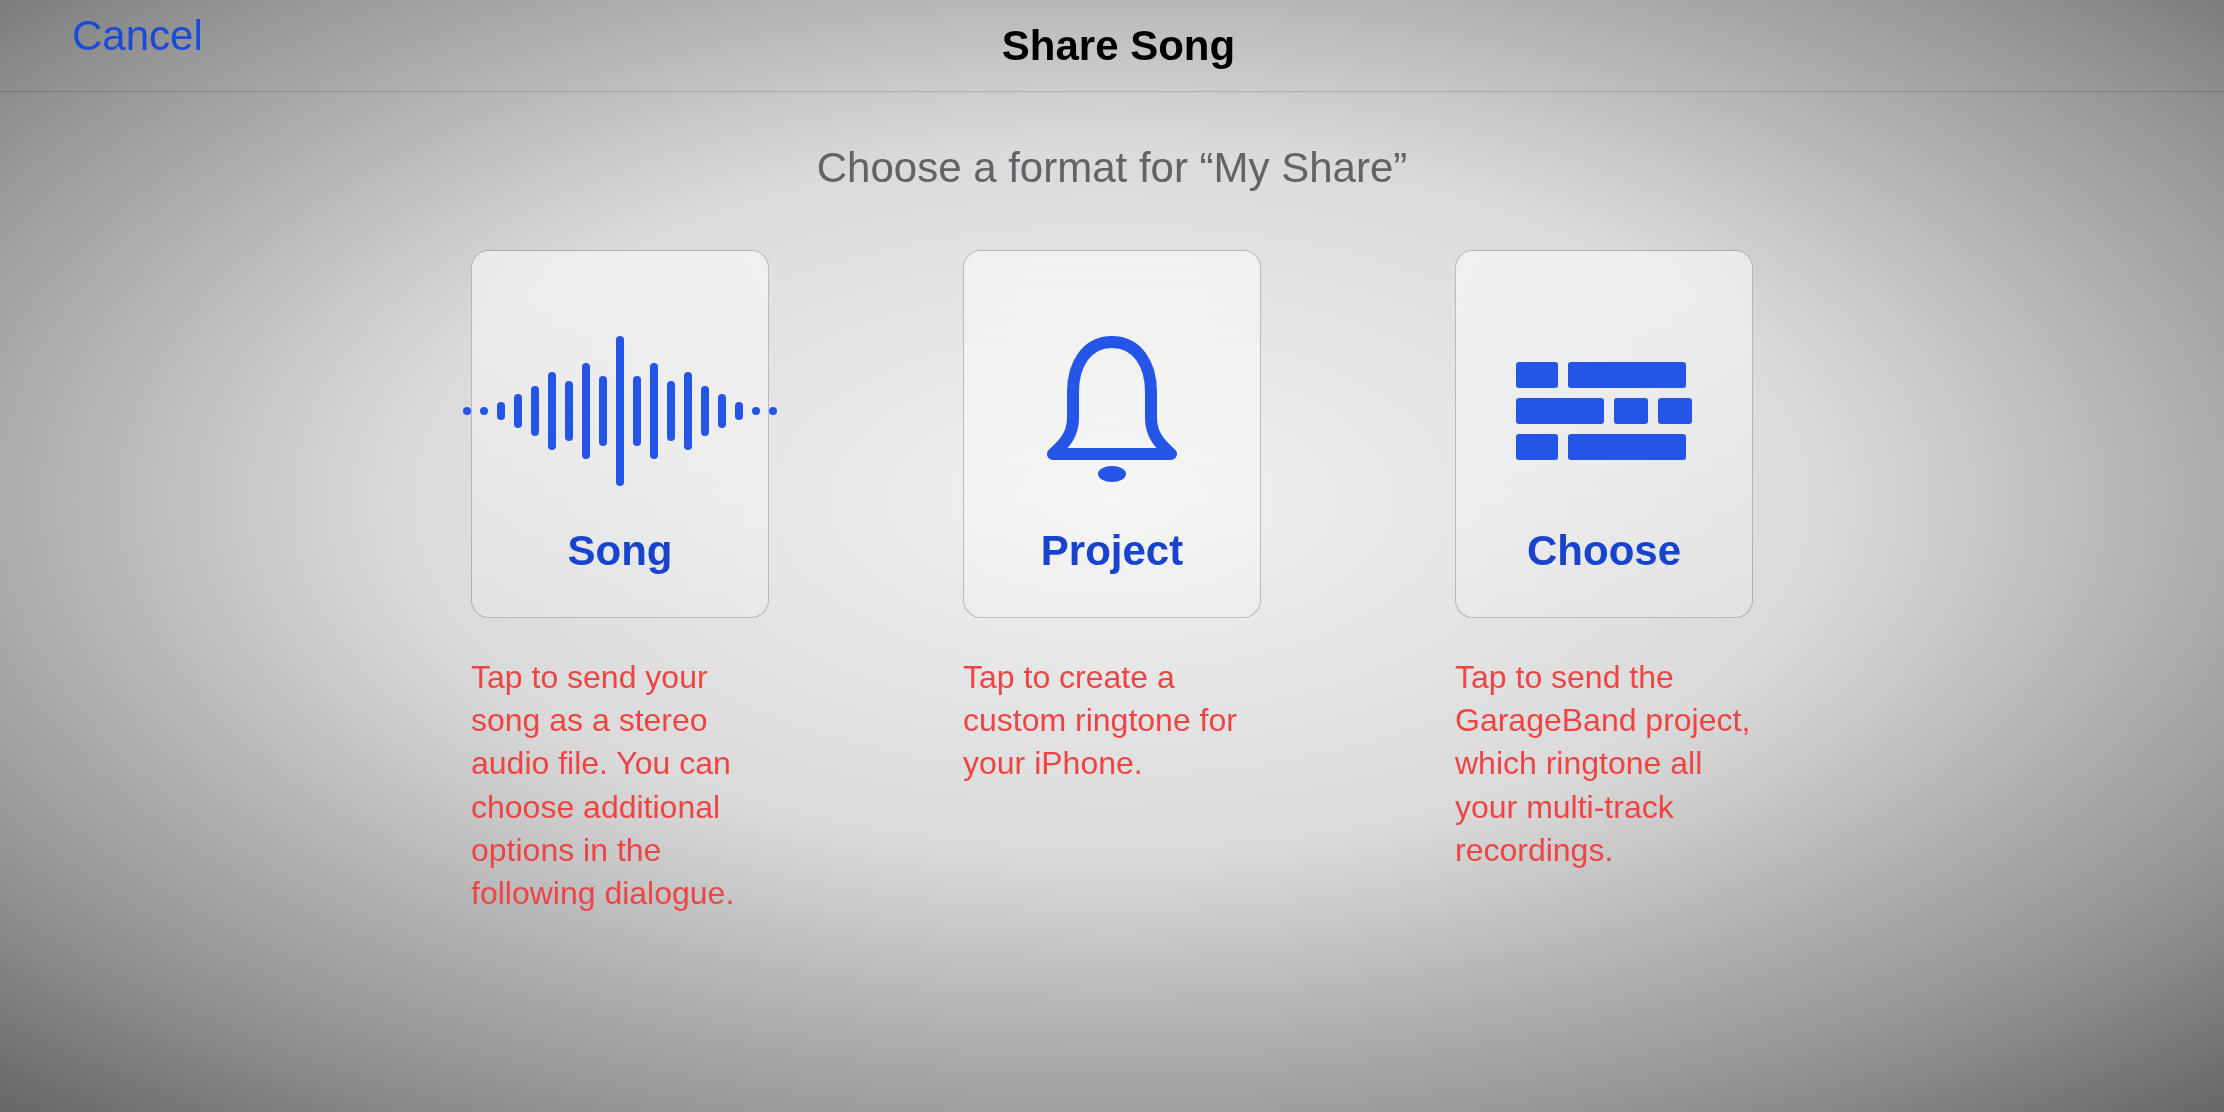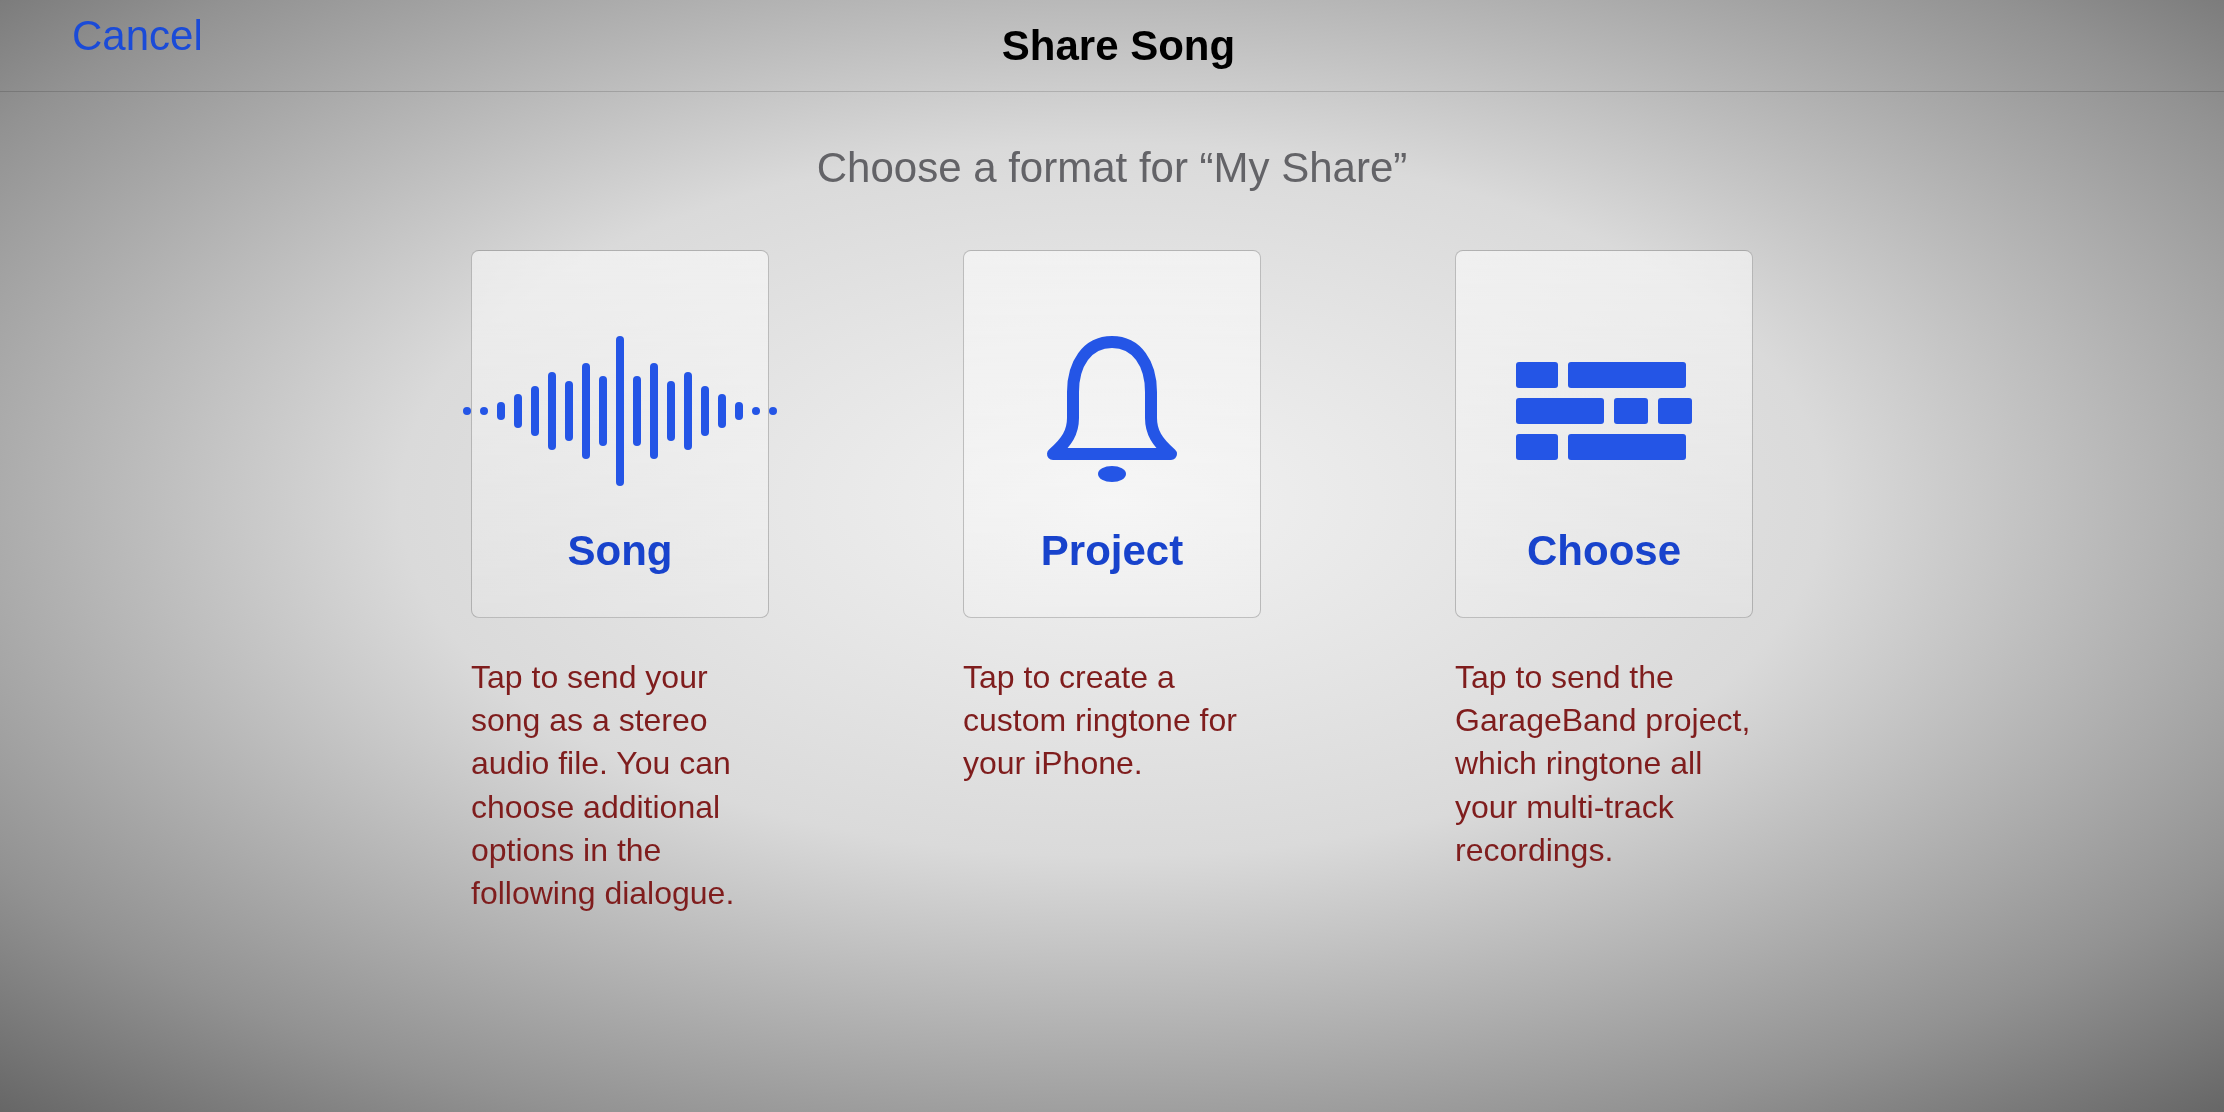--- a/index.html
+++ b/index.html
@@ -60,21 +60,21 @@
     .col {
       width: 298px;
       display: flex;
       flex-direction: column;
       align-items: center;
     }
 
     .card {
       width: 298px;
       height: 368px;
-      border-radius: 8px;
+      border-radius: 18px;
       border: 1.5px solid rgba(0,0,0,0.22);
       background: linear-gradient(180deg, rgba(255,255,255,0.55), rgba(255,255,255,0.18));
       display: flex;
       flex-direction: column;
       align-items: center;
       justify-content: flex-end;
       padding-bottom: 42px;
       cursor: pointer;
       position: relative;
     }
@@ -92,21 +92,21 @@
 
     .card-label {
       color: #1843cc;
       font-size: 42px;
       font-weight: 600;
     }
 
     .desc {
       width: 298px;
       margin-top: 38px;
-      color: #7f1d1d;
+      color: #ef4444;
       font-size: 32px;
       line-height: 1.35;
       font-weight: 400;
       text-align: left;
     }
 
     
     .wave { display: flex; align-items: center; justify-content: center; gap: 0; height: 160px; }
     .wave .bar { width: 8px; background: #2455e6; border-radius: 4px; margin: 0 4.5px; }
     .wave .dot { width: 8px; height: 8px; background: #2455e6; border-radius: 50%; margin: 0 4.5px; }

